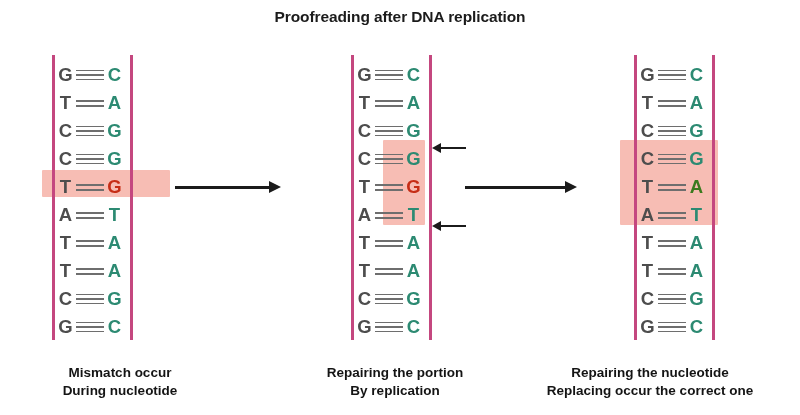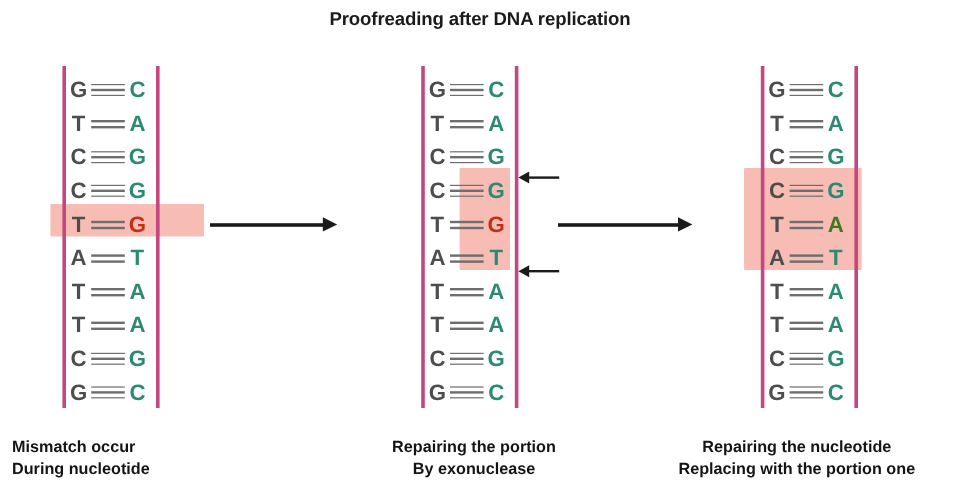--- a/index.html
+++ b/index.html
@@ -162,23 +162,23 @@
     position: absolute;
     top: 364px;
     font-size: 13.5px;
     font-weight: bold;
     color: #141414;
     line-height: 1.35;
     text-align: center;
   }
   .caption .line { display: block; white-space: nowrap; }
   .caption-1 { left: 10px;  width: 220px; text-align: left; }
-  .caption-1 .line { text-align: left; }
+  .caption-1 .line { text-align: center; }
   .caption-2 { left: 280px; width: 230px; }
-  .caption-3 { left: 536px; width: 256px; }
+  .caption-3 { left: 522px; width: 256px; }
 </style>
 </head>
 <body>
 
 <div id="figure">
 
   <div class="title">Proofreading after DNA replication</div>
 
   <div class="panel panel-1">
     <div class="highlight" style="left:-4px; top:115px; width:128px; height:27px;"></div>
@@ -477,20 +477,20 @@
         </div>
       </div>
   </div>
 
   <div class="caption caption-1">
     <span class="line">Mismatch occur</span>
     <span class="line">During nucleotide</span>
   </div>
   <div class="caption caption-2">
     <span class="line">Repairing the portion</span>
-    <span class="line">By exonuclease</span>
+    <span class="line">By replication</span>
   </div>
   <div class="caption caption-3">
     <span class="line">Repairing the nucleotide</span>
-    <span class="line">Replacing with the portion one</span>
+    <span class="line">Replacing occur the correct one</span>
   </div>
 
 </div>
 
 </body></html>

